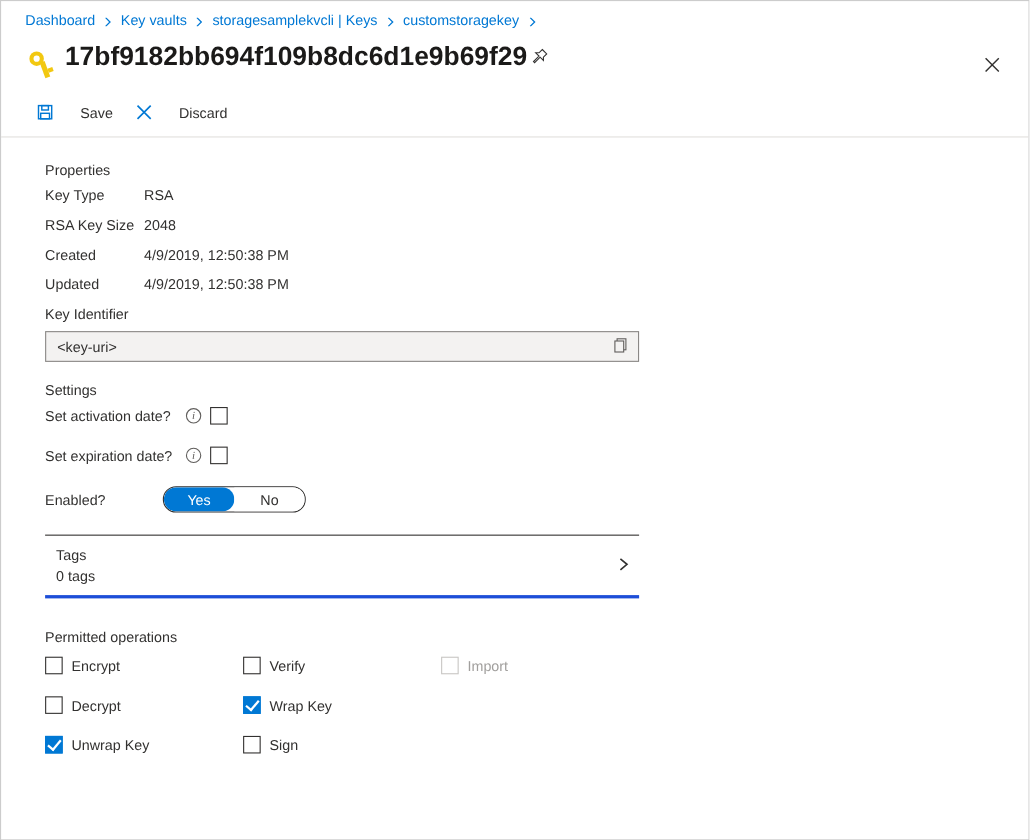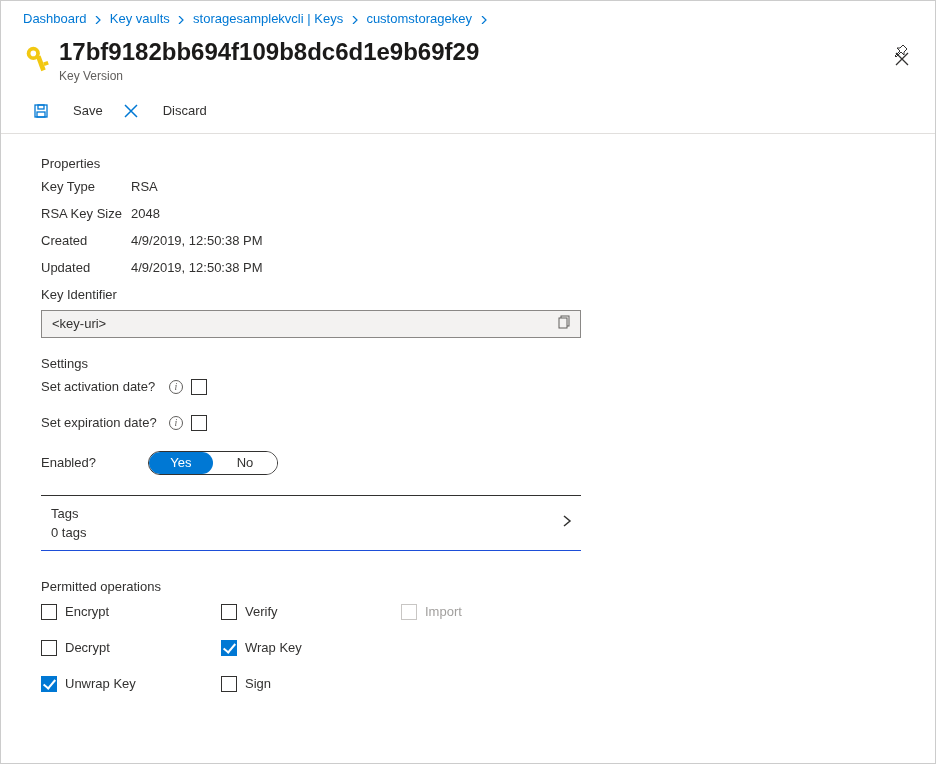--- a/index.html
+++ b/index.html
@@ -49,21 +49,20 @@
   .title-block { flex: 1; }
   .title {
     font-size: 24px;
     font-weight: 600;
     color: #1b1a19;
     line-height: 1.2;
     margin: 2px 0 0 0;
     display: flex;
     align-items: center;
     gap: 0;
-    justify-content: space-between;
   }
   .subtitle {
     font-size: 12px;
     color: #605e5c;
     margin-top: 2px;
   }
   .pin-btn, .close-btn {
     background: none;
     border: none;
     cursor: pointer;
@@ -177,21 +176,21 @@
     background: #fff;
     color: #323130;
   }
   .toggle .opt.active {
     background: #0078d4;
     color: #fff;
     border-radius: 14px;
   }
   .tags-block {
     border-top: 1px solid #323130;
-    border-bottom: 1px solid #1d4ed8;
+    border-bottom: 3px solid #1d4ed8;
     width: 540px;
     padding: 10px 6px 10px 10px;
     display: flex;
     align-items: center;
     margin-top: 6px;
     cursor: pointer;
   }
   .tags-text { flex: 1; }
   .tags-text .tlabel { font-size: 13px; color: #323130; }
   .tags-text .tcount { font-size: 13px; color: #323130; margin-top: 4px; }
@@ -272,21 +271,20 @@
     </span>
     <div class="title-block">
       <div class="title">
         <span>17bf9182bb694f109b8dc6d1e9b69f29</span>
         <button class="pin-btn">
           <svg width="16" height="16" viewBox="0 0 16 16">
             <path d="M10 2 L14 6 L11 9 L11 12 L8 9 L3 14 L2 13 L7 8 L4 5 L7 5 Z" fill="none" stroke="#323130" stroke-width="1"></path>
           </svg>
         </button>
       </div>
-      <div class="subtitle">Key Version</div>
     </div>
     <button class="close-btn">
       <svg viewBox="0 0 14 14">
         <path d="M1 1 L13 13 M13 1 L1 13" stroke="#323130" stroke-width="1.3"></path>
       </svg>
     </button>
   </div>
 
   <div class="toolbar">
     <button class="tool-btn">

